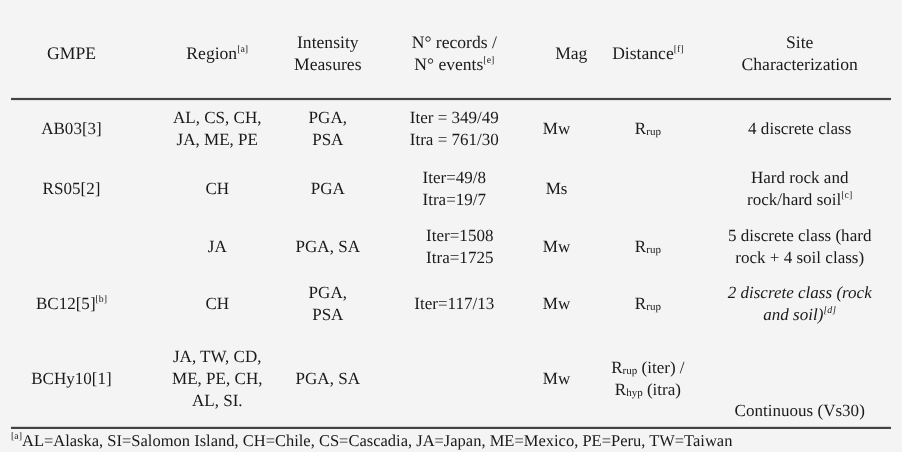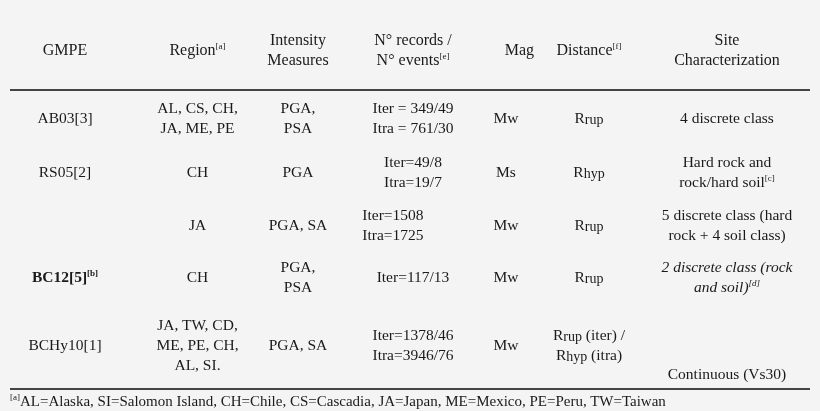--- a/index.html
+++ b/index.html
@@ -23,21 +23,21 @@
     flex-direction: column;
   }
   .line {
     position: absolute; left: 0; width: 800px; background: #444;
   }
   .row {
     position: absolute; left: 0; width: 800px;
     font-size: 15.5px; line-height: 20px;
   }
   sup { font-size: 9px; line-height: 0; vertical-align: super; }
-  sub { font-size: 14px; line-height: 0; vertical-align: -1px; }
+  sub { font-size: 10px; line-height: 0; vertical-align: -1px; }
   .foot {
     position: absolute; left: 10px; top: 391px; width: 800px;
     font-size: 15px; white-space: nowrap; overflow: hidden; height: 36px;
     line-height: 20px;
   }
   .foot sup { font-size: 9px; }
 </style>
 </head>
 <body>
 
@@ -109,52 +109,49 @@
         <div class="cell" style="left: 238px; width: 100px; height: 48px;">
           <span>PGA</span>
         </div>
         <div class="cell" style="left: 338px; width: 130px; height: 48px;">
           <span>Iter=49/8</span>
           <span>Itra=19/7</span>
         </div>
         <div class="cell" style="left: 468px; width: 56px; height: 48px;">
           <span>Ms</span>
         </div>
-        <div class="cell" style="left: 524px; width: 110px; height: 48px;">
-          <span><span>R</span><sub>hyp</sub><span></span></span>
-        </div>
         <div class="cell" style="left: 634px; width: 166px; height: 48px;">
           <span>Hard rock and</span>
           <span><span>rock/hard soil</span><sup>[c]</sup></span>
         </div>
       </div>
       <div class="row" style="top: 200px; height: 50px;">
         <div class="cell" style="left: 110px; width: 155px; height: 50px;">
           <span>JA</span>
         </div>
         <div class="cell" style="left: 238px; width: 100px; height: 50px;">
           <span>PGA, SA</span>
         </div>
-        <div class="cell" style="left: 318px; width: 130px; height: 50px;">
+        <div class="cell" style="left: 343px; width: 130px; height: 50px;">
           <span>Iter=1508</span>
           <span>Itra=1725</span>
         </div>
         <div class="cell" style="left: 468px; width: 56px; height: 50px;">
           <span>Mw</span>
         </div>
         <div class="cell" style="left: 524px; width: 110px; height: 50px;">
           <span><span>R</span><sub>rup</sub><span></span></span>
         </div>
         <div class="cell" style="left: 634px; width: 166px; height: 50px;">
           <span>5 discrete class (hard</span>
           <span>rock + 4 soil class)</span>
         </div>
       </div>
       <div class="row" style="top: 252px; height: 50px;">
-        <div class="cell" style="left: 0px; width: 110px; height: 50px; font-weight: bold;">
+        <div class="cell" style="left: 0px; width: 110px; height: 50px;">
           <span><span>BC12[5]</span><sup>[b]</sup></span>
         </div>
         <div class="cell" style="left: 110px; width: 155px; height: 50px;">
           <span>CH</span>
         </div>
         <div class="cell" style="left: 238px; width: 100px; height: 50px;">
           <span>PGA,</span>
           <span>PSA</span>
         </div>
         <div class="cell" style="left: 338px; width: 130px; height: 50px;">
@@ -176,24 +173,20 @@
           <span>BCHy10[1]</span>
         </div>
         <div class="cell" style="left: 110px; width: 155px; height: 78px;">
           <span>JA, TW, CD,</span>
           <span>ME, PE, CH,</span>
           <span>AL, SI.</span>
         </div>
         <div class="cell" style="left: 238px; width: 100px; height: 78px;">
           <span>PGA, SA</span>
         </div>
-        <div class="cell" style="left: 338px; width: 130px; height: 78px;">
-          <span>Iter=1378/46</span>
-          <span>Itra=3946/76</span>
-        </div>
         <div class="cell" style="left: 468px; width: 56px; height: 78px;">
           <span>Mw</span>
         </div>
         <div class="cell" style="left: 524px; width: 110px; height: 78px;">
           <span><span>R</span><sub>rup</sub><span> (iter) /</span></span>
           <span><span>R</span><sub>hyp</sub><span> (itra)</span></span>
         </div>
         <div class="cell" style="left: 634px; width: 166px; height: 78px; justify-content: flex-end;">
           <span>Continuous (Vs30)</span>
         </div>

